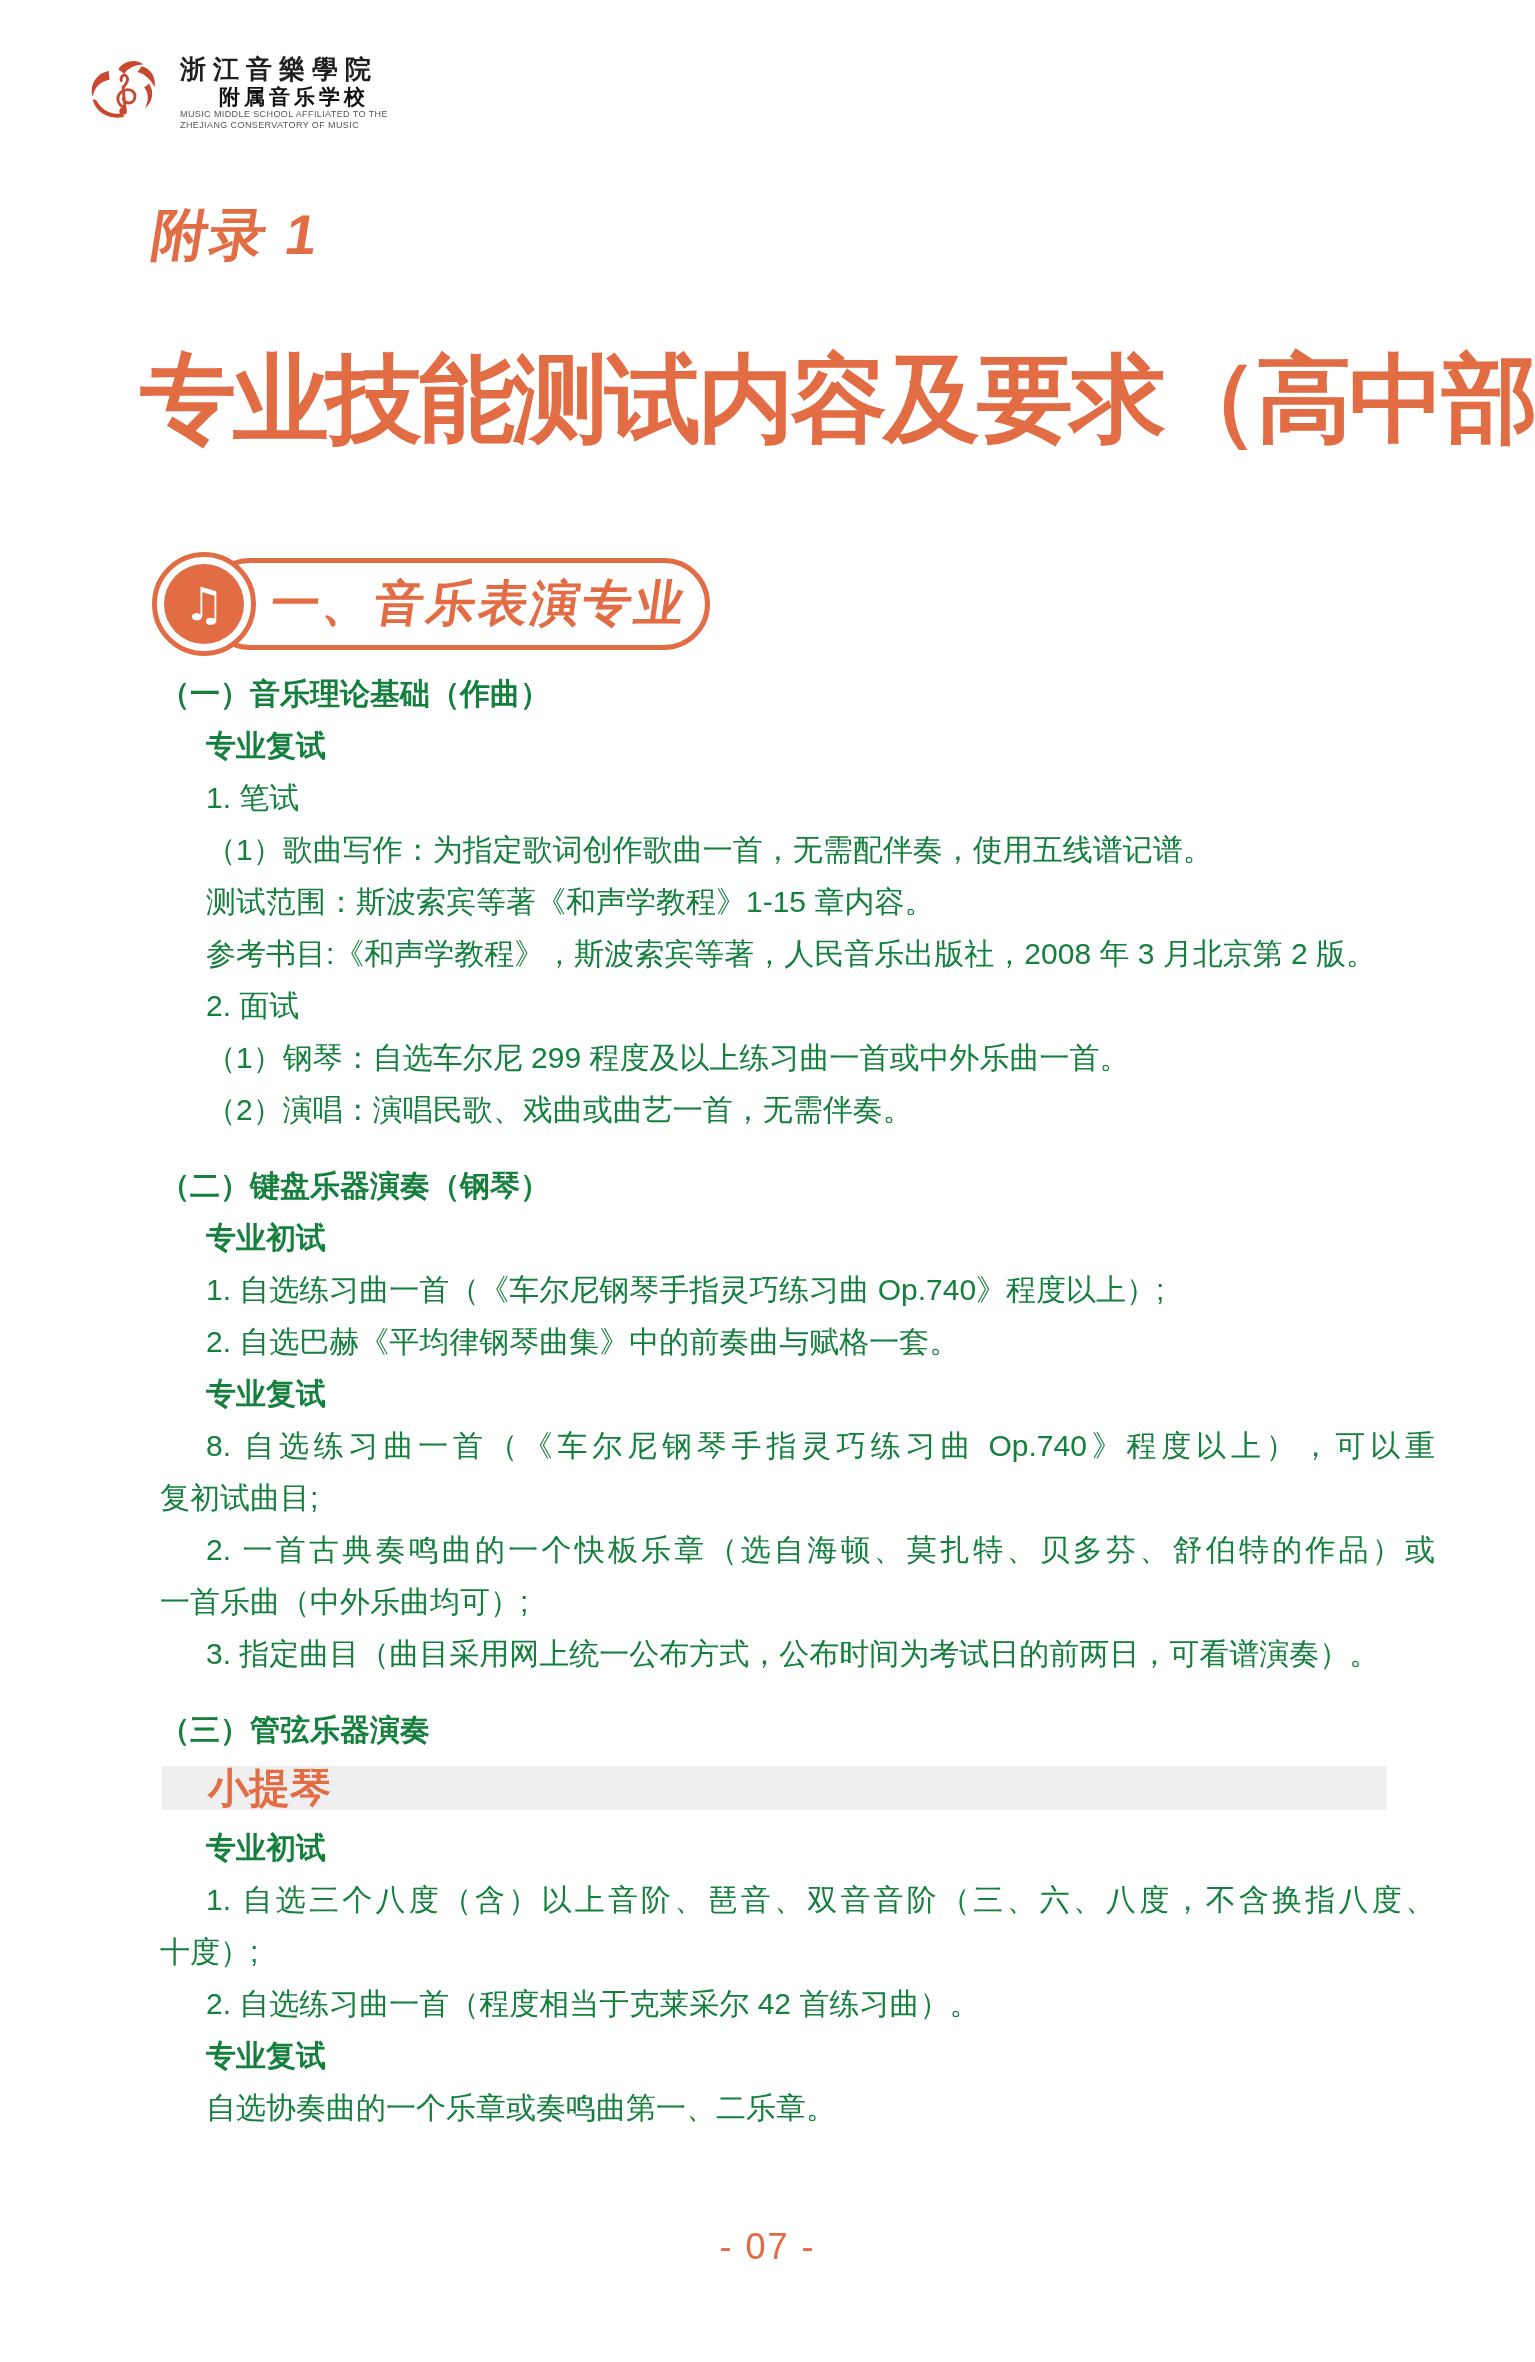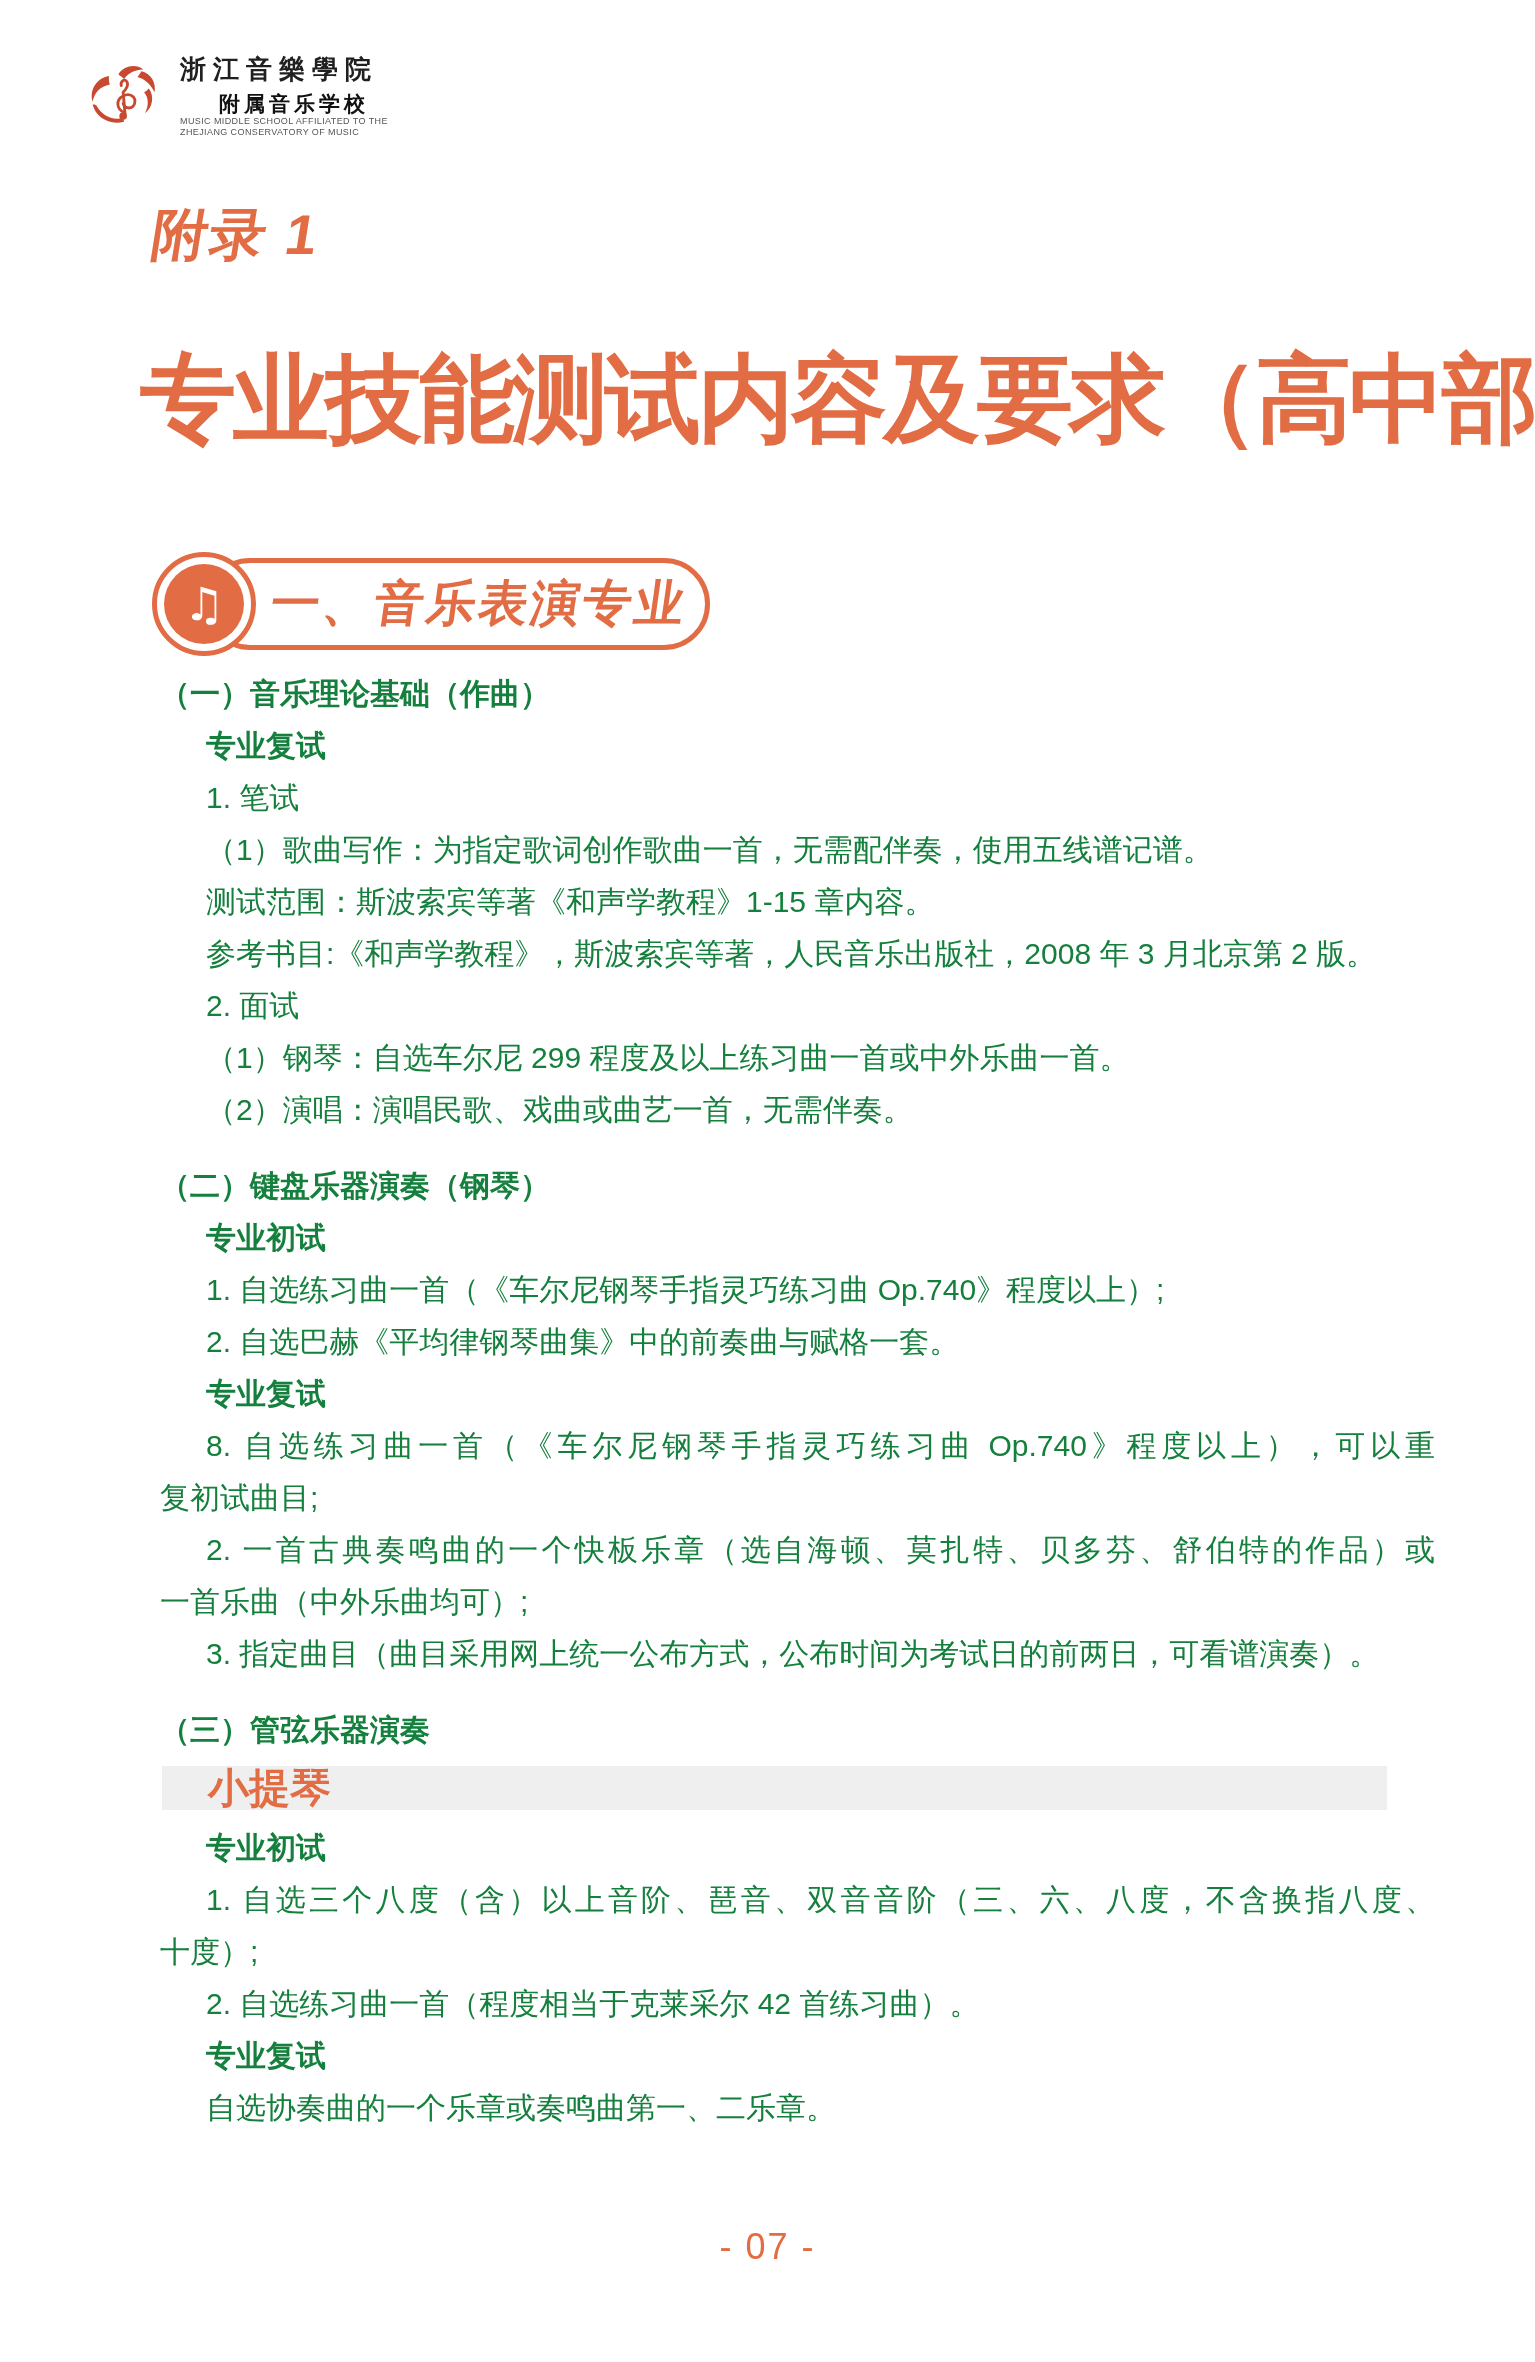--- a/index.html
+++ b/index.html
@@ -6,26 +6,26 @@
     --accent:#E26C43;
     --logo-red:#C8492F;
     --bar-gray:#EFEFEF;
   }
   html,body{margin:0;padding:0;background:#fff;}
   .page{
     position:relative;width:1535px;height:2362px;background:#fff;overflow:hidden;
     color:#1f1f1f;font-family:"Liberation Sans","DejaVu Sans",sans-serif;
   }
   
-  .logo{position:absolute;top:56px;left:86px;display:flex;align-items:center;gap:14px;}
+  .logo{position:absolute;top:56px;left:86px;display:flex;gap:14px;}
   .logo-mark svg{width:80px;height:72px;display:block;}
   .logo-text{display:flex;flex-direction:column;}
   .logo-cn1{font-family:"Liberation Serif","DejaVu Serif",serif;font-size:26px;font-weight:600;
     letter-spacing:7px;color:#202020;line-height:28px;}
-  .logo-cn2{font-size:21px;font-weight:800;letter-spacing:4px;color:#111;line-height:24px;margin-top:8px;padding-left:39px;}
+  .logo-cn2{font-size:21px;font-weight:800;letter-spacing:4px;color:#111;line-height:24px;margin-top:1px;padding-left:39px;}
   .logo-en{font-size:9px;color:#555;letter-spacing:.4px;line-height:11px;margin-top:0;}
   
   .appendix{position:absolute;top:198px;left:152px;font-size:56px;font-weight:900;
     color:var(--accent);transform:skewX(-9deg);letter-spacing:2px;}
   .main-title{position:absolute;top:336px;left:140px;font-size:96px;font-weight:900;
     color:var(--accent);letter-spacing:-3px;white-space:nowrap;}
   
   .badge{position:absolute;top:552px;left:152px;width:600px;height:108px;}
   .badge-pill{position:absolute;left:52px;top:6px;width:506px;height:92px;background:#fff;
     border:5px solid var(--accent);border-radius:46px;box-sizing:border-box;

